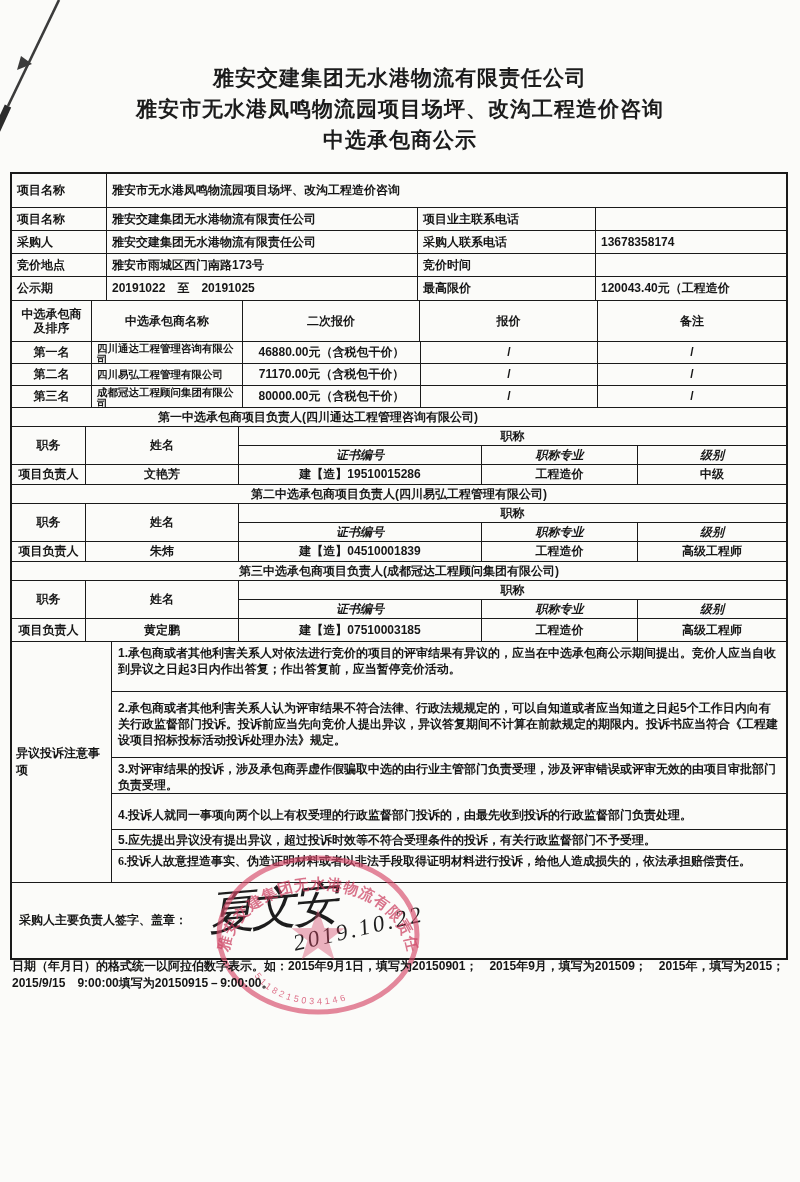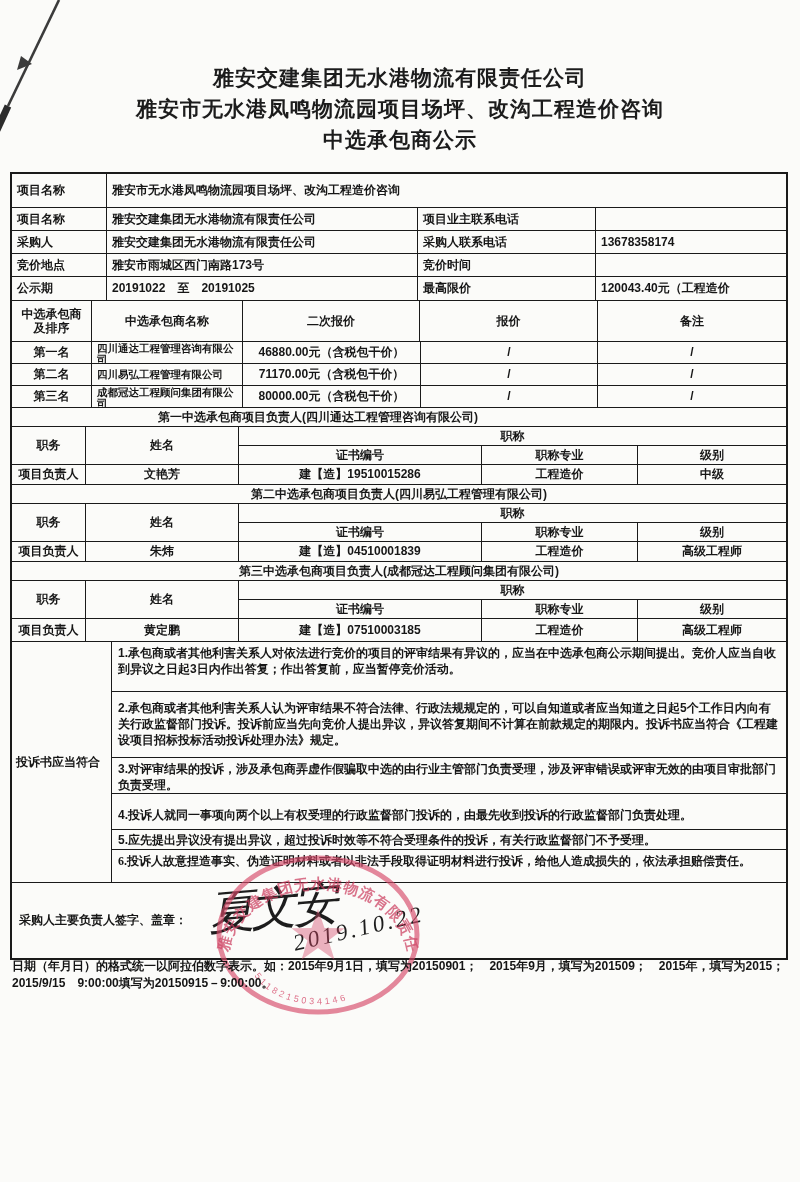--- a/index.html
+++ b/index.html
@@ -26,21 +26,21 @@
     border-right: 1.5px solid #1a1a1a; overflow: hidden;
     display: flex; align-items: center; padding: 1px 5px;
     font-size: 12px; font-weight: 600; line-height: 15px;
   }
   .c.end { border-right: none; }
   .lab { font-weight: 700; }
   .ctr { justify-content: center; text-align: center; }
   .sec-title { height: 18px; font-size: 12px; font-weight: 700; justify-content: center; padding: 0; line-height: 18px; }
   .sub { display: flex; flex-direction: column; }
   .sub-top { height: 19px; border-bottom: 1.5px solid #1a1a1a; display: flex; align-items: center; justify-content: center; font-size: 12px; font-weight: 700; }
-  .sub-row { display: flex; flex: 1; }
+  .sub-row { display: flex; flex: 1; font-style: italic; }
   .name-cell { font-size: 10.5px; line-height: 11px; font-weight: 600; flex-wrap: wrap; }
   .obj-items { flex: 1; display: flex; flex-direction: column; }
   .obj-item {
     border-bottom: 1.5px solid #1a1a1a; padding: 3px 6px 2px 6px;
     font-size: 12px; line-height: 16px; font-weight: 600;
     overflow: hidden; word-break: break-all;
   }
   .obj-item.last { border-bottom: none; flex: 1; font-family: Liberation Serif, serif; }
   .footer-note {
     position: absolute; left: 12px; top: 958px; width: 777px;
@@ -194,21 +194,21 @@
   </div>
   <div class="r" style="height:23px">
     <div class="c lab ctr" style="width:74px;padding:1px 2px">项目负责人</div>
     <div class="c ctr" style="width:153px">黄定鹏</div>
     <div class="c ctr" style="width:243px">建【造】07510003185</div>
     <div class="c ctr" style="width:156px">工程造价</div>
     <div class="c ctr end" style="width:148px">高级工程师</div>
   </div>
 
   <div class="r" style="height:241px">
-    <div class="c lab" style="width:100px;padding:2px 4px;line-height:17px">投诉书应当符合</div>
+    <div class="c lab" style="width:100px;padding:2px 4px;line-height:17px">异议投诉注意事项</div>
     <div class="obj-items" style="width:674px">
       <div class="obj-item" style="height:50px">1.承包商或者其他利害关系人对依法进行竞价的项目的评审结果有异议的，应当在中选承包商公示期间提出。竞价人应当自收到异议之日起3日内作出答复；作出答复前，应当暂停竞价活动。</div>
       <div class="obj-item" style="height:66px;padding-top:8px">2.承包商或者其他利害关系人认为评审结果不符合法律、行政法规规定的，可以自知道或者应当知道之日起5个工作日内向有关行政监督部门投诉。投诉前应当先向竞价人提出异议，异议答复期间不计算在前款规定的期限内。投诉书应当符合《工程建设项目招标投标活动投诉处理办法》规定。</div>
       <div class="obj-item" style="height:36px">3.对评审结果的投诉，涉及承包商弄虚作假骗取中选的由行业主管部门负责受理，涉及评审错误或评审无效的由项目审批部门负责受理。</div>
       <div class="obj-item" style="height:36px;padding-top:13px">4.投诉人就同一事项向两个以上有权受理的行政监督部门投诉的，由最先收到投诉的行政监督部门负责处理。</div>
       <div class="obj-item" style="height:20px;padding-top:2px">5.应先提出异议没有提出异议，超过投诉时效等不符合受理条件的投诉，有关行政监督部门不予受理。</div>
       <div class="obj-item last">6.投诉人故意捏造事实、伪造证明材料或者以非法手段取得证明材料进行投诉，给他人造成损失的，依法承担赔偿责任。</div>
     </div>
   </div>
 

